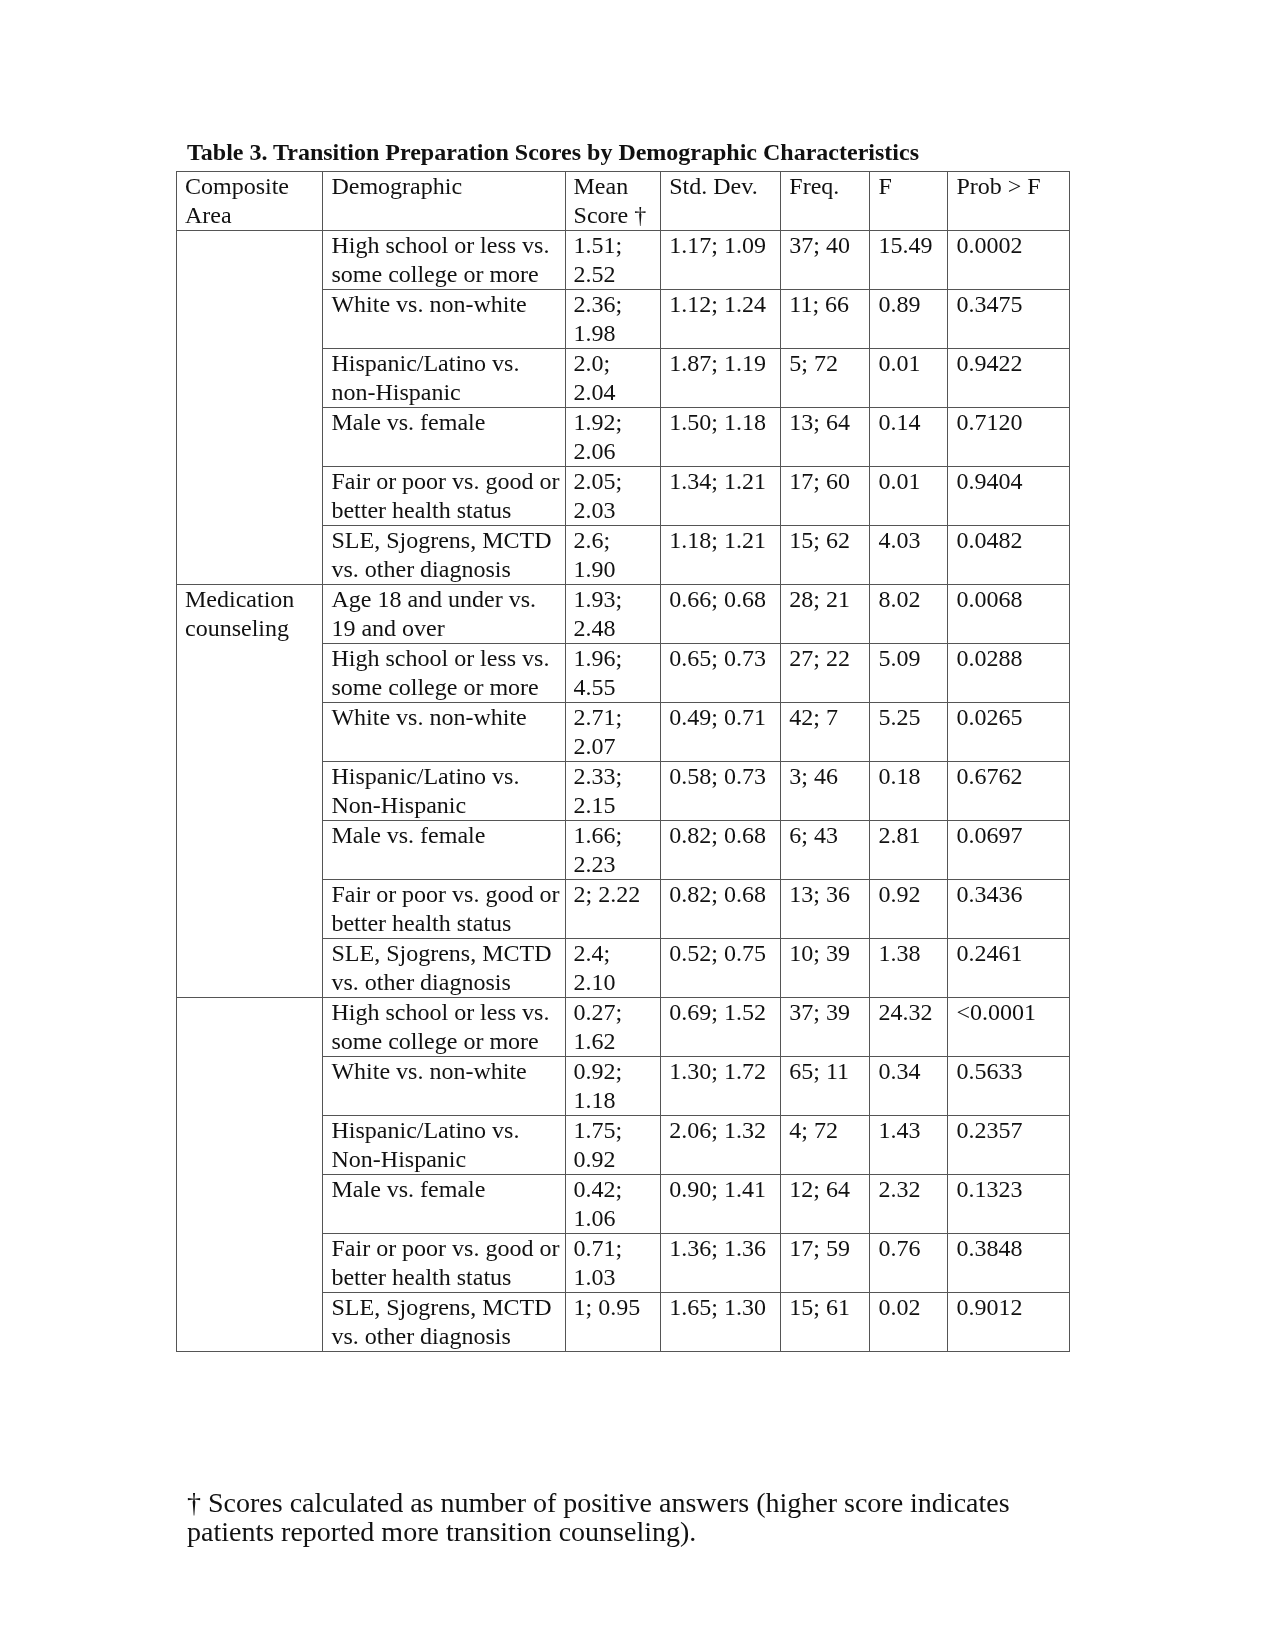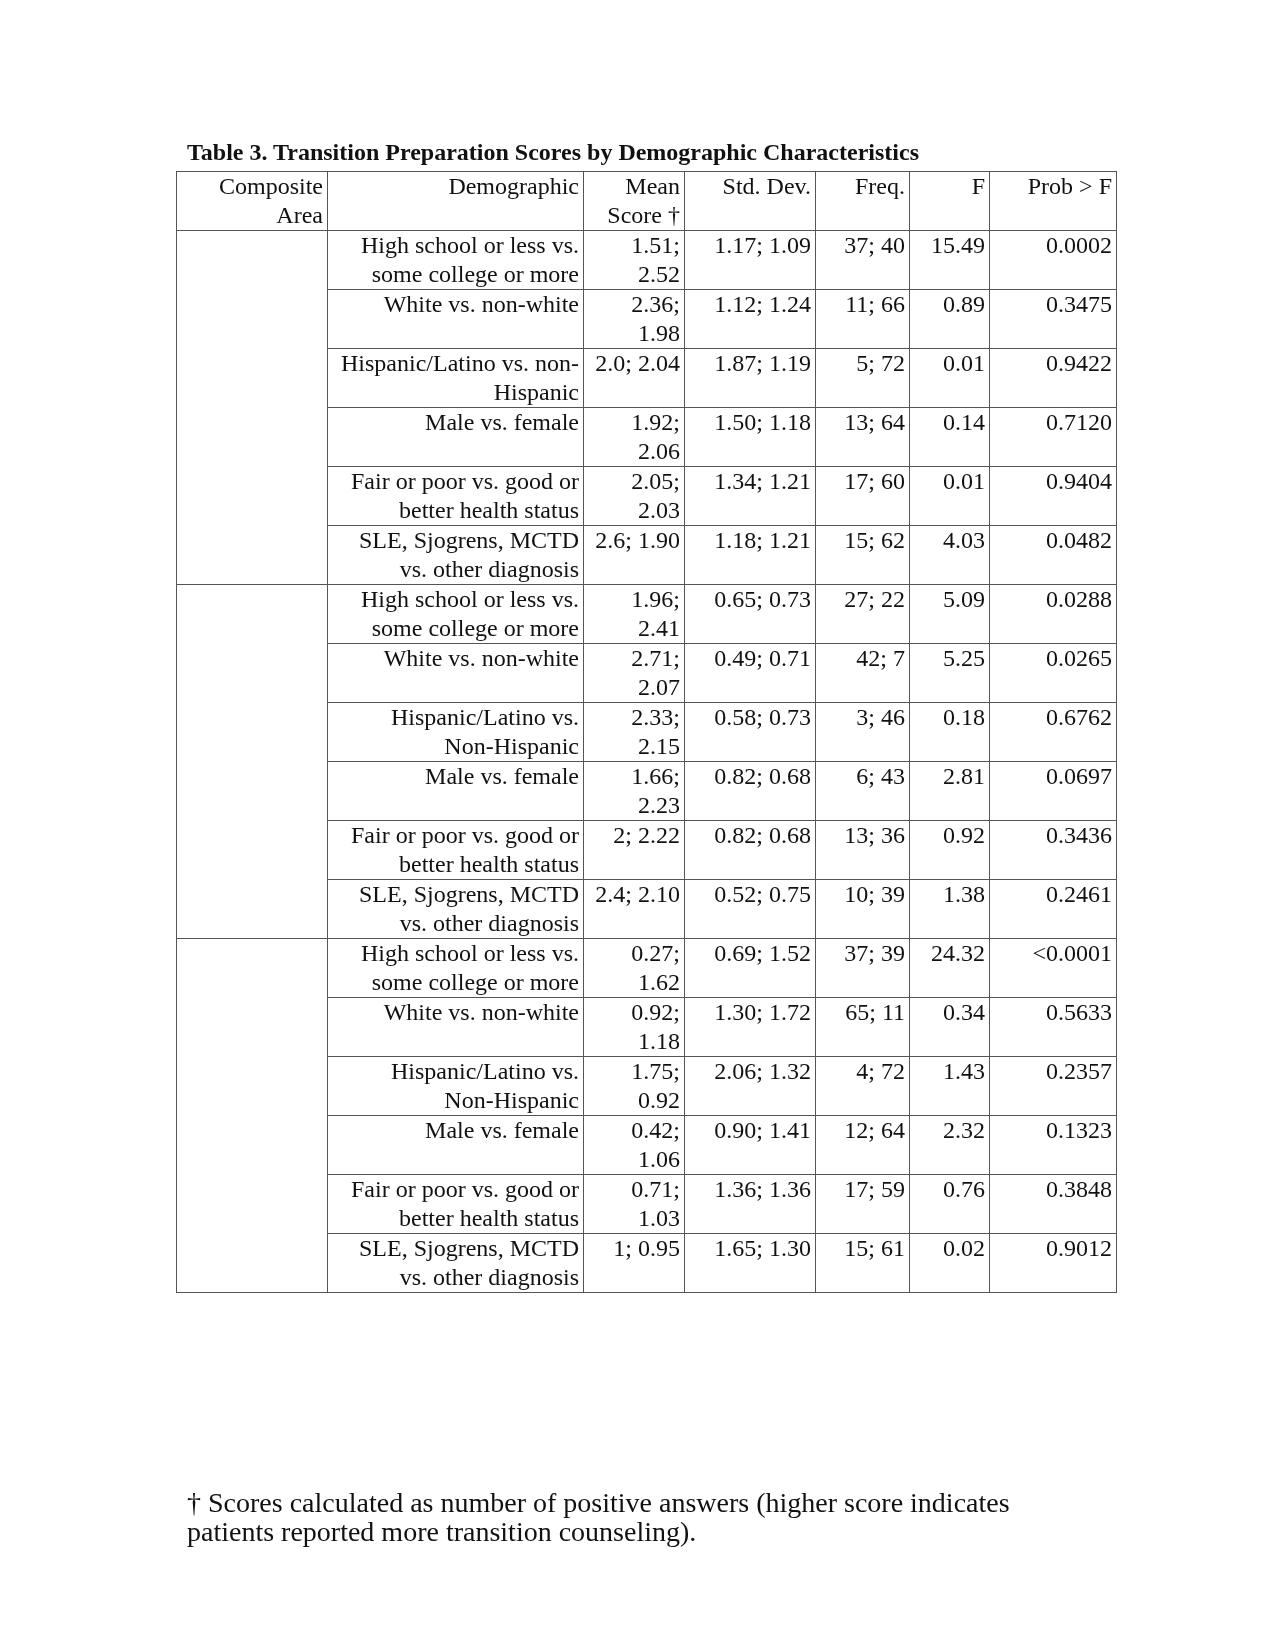--- a/index.html
+++ b/index.html
@@ -1,25 +1,25 @@
 <!DOCTYPE html>
 <html><head>
 <meta charset="utf-8">
 <style>
   html, body { margin: 0; padding: 0; background: #ffffff; }
   body { width: 1275px; height: 1650px; position: relative; overflow: hidden;
          font-family: "Liberation Serif", "DejaVu Serif", serif; color: #111; }
-  .page { position: absolute; left: 0; top: 0; width: 1275px; height: 1650px; }
+  .page { position: absolute; left: 0; top: 0; width: 1070px; height: 1650px; }
   .title { position: absolute; left: 187px; top: 139px; font-size: 24px; font-weight: bold;
            letter-spacing: 0px; white-space: nowrap; }
   table.t { position: absolute; left: 176px; top: 171px; border-collapse: collapse;
             font-size: 24px; line-height: 29px; table-layout: fixed; }
   table.t td { border: 1.5px solid #555; vertical-align: top; padding: 0 4px 0 8px;
                box-sizing: border-box; }
-  table.t tr { height: 58px; text-align: right; }
+  table.t tr { height: 58px; }
   table.t td.area { border-bottom: none; border-top: none; }
   table.t td.area.first { border-top: 1.5px solid #555; }
   table.t tr.grp-end td.area { border-bottom: 1.5px solid #555; }
   .c1 { width: 151px; } .c2 { width: 256px; } .c3 { width: 101px; }
   .c4 { width: 131px; } .c5 { width: 94px; } .c6 { width: 80px; } .c7 { width: 127px; }
   .footnote { position: absolute; left: 187px; top: 1488px; font-size: 28px; line-height: 29px;
               width: 860px; }
 </style>
 </head>
 <body>
@@ -97,23 +97,32 @@
         <tr class="grp-end">
           <td class="area"></td>
           <td>SLE, Sjogrens, MCTD vs. other diagnosis</td>
           <td>2.6; 1.90</td>
           <td>1.18; 1.21</td>
           <td>15; 62</td>
           <td>4.03</td>
           <td>0.0482</td>
         </tr>
         <tr>
+          <td class="area first">Medication counseling</td>
+          <td>Age 18 and under vs. 19 and over</td>
+          <td>1.93; 2.48</td>
+          <td>0.66; 0.68</td>
+          <td>28; 21</td>
+          <td>8.02</td>
+          <td>0.0068</td>
+        </tr>
+        <tr>
           <td class="area"></td>
           <td>High school or less vs. some college or more</td>
-          <td>1.96; 2.41</td>
+          <td>1.96; 4.55</td>
           <td>0.65; 0.73</td>
           <td>27; 22</td>
           <td>5.09</td>
           <td>0.0288</td>
         </tr>
         <tr>
           <td class="area"></td>
           <td>White vs. non-white</td>
           <td>2.71; 2.07</td>
           <td>0.49; 0.71</td>

